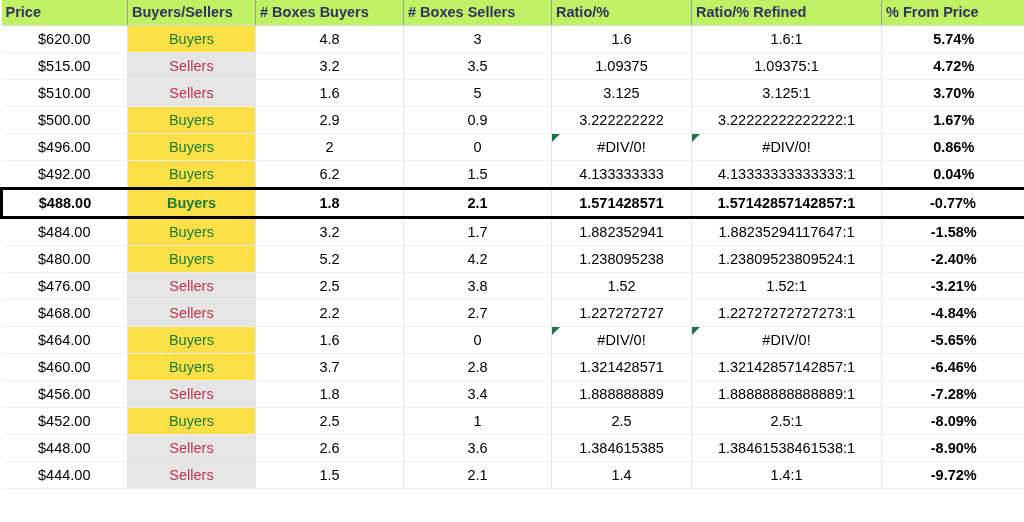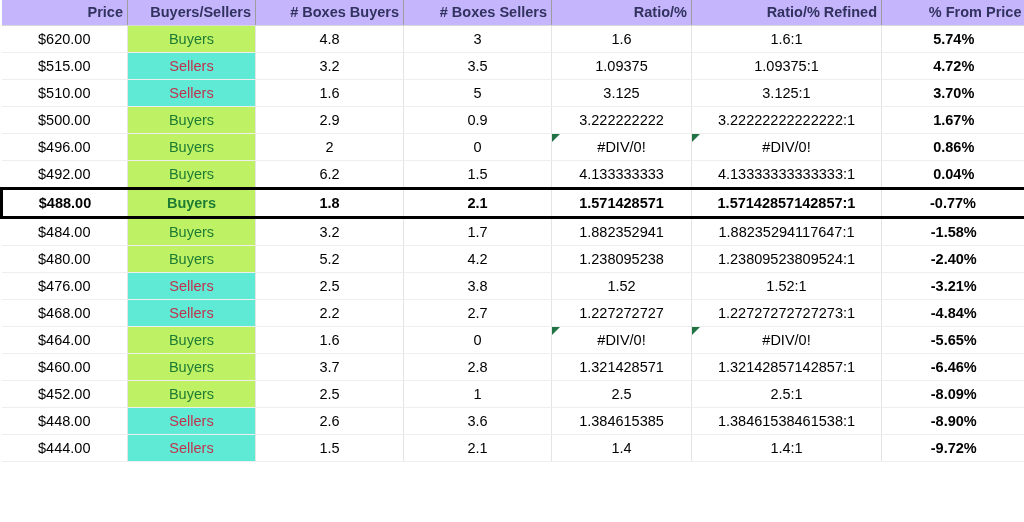--- a/index.html
+++ b/index.html
@@ -26,28 +26,28 @@
   col.c-price      { width: 126px; }
   col.c-bs         { width: 128px; }
   col.c-boxbuy     { width: 148px; }
   col.c-boxsell    { width: 148px; }
   col.c-ratio      { width: 140px; }
   col.c-ratioref   { width: 190px; }
   col.c-frompx     { width: 144px; }
 
   
   thead th {
-    background: #c4b5fd;
+    background: #bef264;
     color: #31325E;
     font-weight: bold;
     font-size: 14.5px;
     height: 25px;
     line-height: 25px;
     padding: 0 4px;
-    text-align: right;
+    text-align: left;
     border-right: 1px solid #9c9c9c;
     border-bottom: 1px solid #d8d8d8;
     white-space: nowrap;
     overflow: hidden;
   }
   thead th.last { border-right: none; }
 
   
   tbody td {
     height: 26px;
@@ -59,22 +59,22 @@
     white-space: nowrap;
     overflow: hidden;
     position: relative;
     background: #ffffff;
   }
   tbody td.last { border-right: none; font-weight: bold; }
 
   td.price { text-align: center; }
 
   
-  td.buyers  { background: #bef264; color: #1E7B34; }
-  td.sellers { background: #5eead4; color: #C0334D; }
+  td.buyers  { background: #fde047; color: #1E7B34; }
+  td.sellers { background: #e5e5e5; color: #C0334D; }
 
   
   tr.selected td {
     font-weight: bold;
     border-top: 3px solid #000000;
     border-bottom: 3px solid #000000;
     text-align: center;
   }
   tr.selected td.first { border-left: 3px solid #000000; }
   tr.selected td.last  { border-right: 3px solid #000000; }
@@ -229,20 +229,29 @@
       <tr>
         <td class="price first">$460.00</td>
         <td class="buyers">Buyers</td>
         <td class="">3.7</td>
         <td class="">2.8</td>
         <td class="">1.321428571</td>
         <td class="">1.32142857142857:1</td>
         <td class="last">-6.46%</td>
       </tr>
       <tr>
+        <td class="price first">$456.00</td>
+        <td class="sellers">Sellers</td>
+        <td class="">1.8</td>
+        <td class="">3.4</td>
+        <td class="">1.888888889</td>
+        <td class="">1.88888888888889:1</td>
+        <td class="last">-7.28%</td>
+      </tr>
+      <tr>
         <td class="price first">$452.00</td>
         <td class="buyers">Buyers</td>
         <td class="">2.5</td>
         <td class="">1</td>
         <td class="">2.5</td>
         <td class="">2.5:1</td>
         <td class="last">-8.09%</td>
       </tr>
       <tr>
         <td class="price first">$448.00</td>

